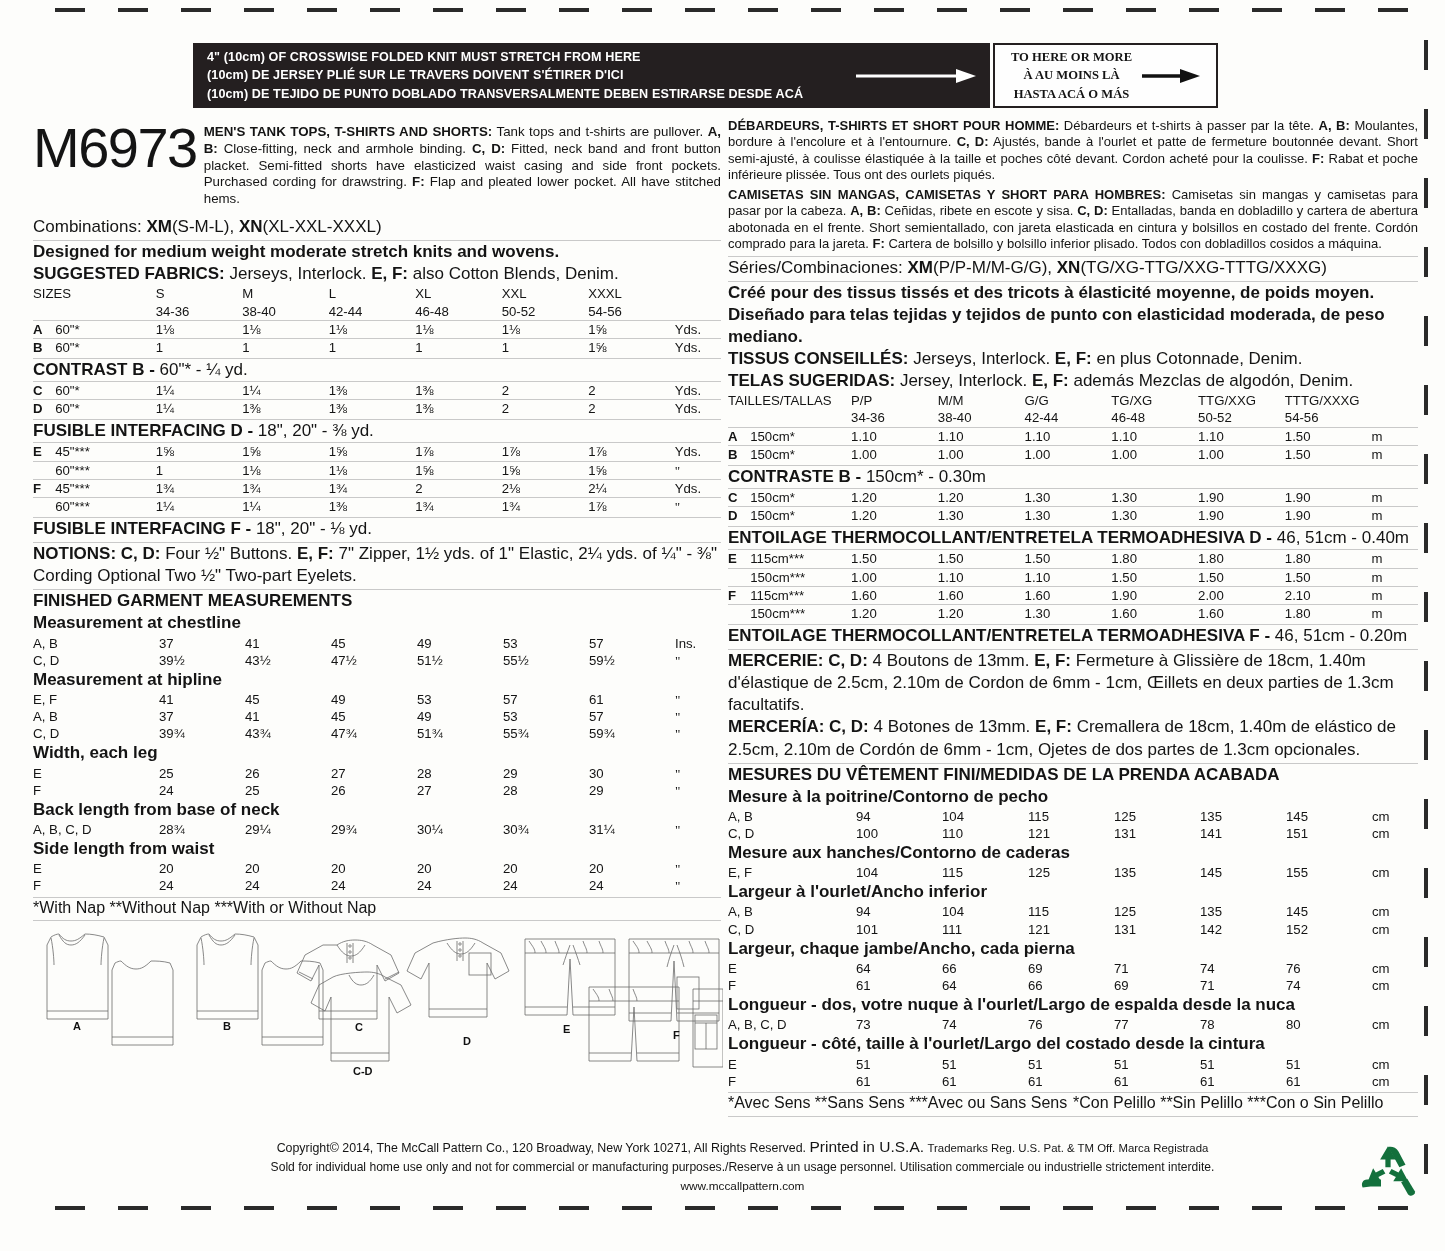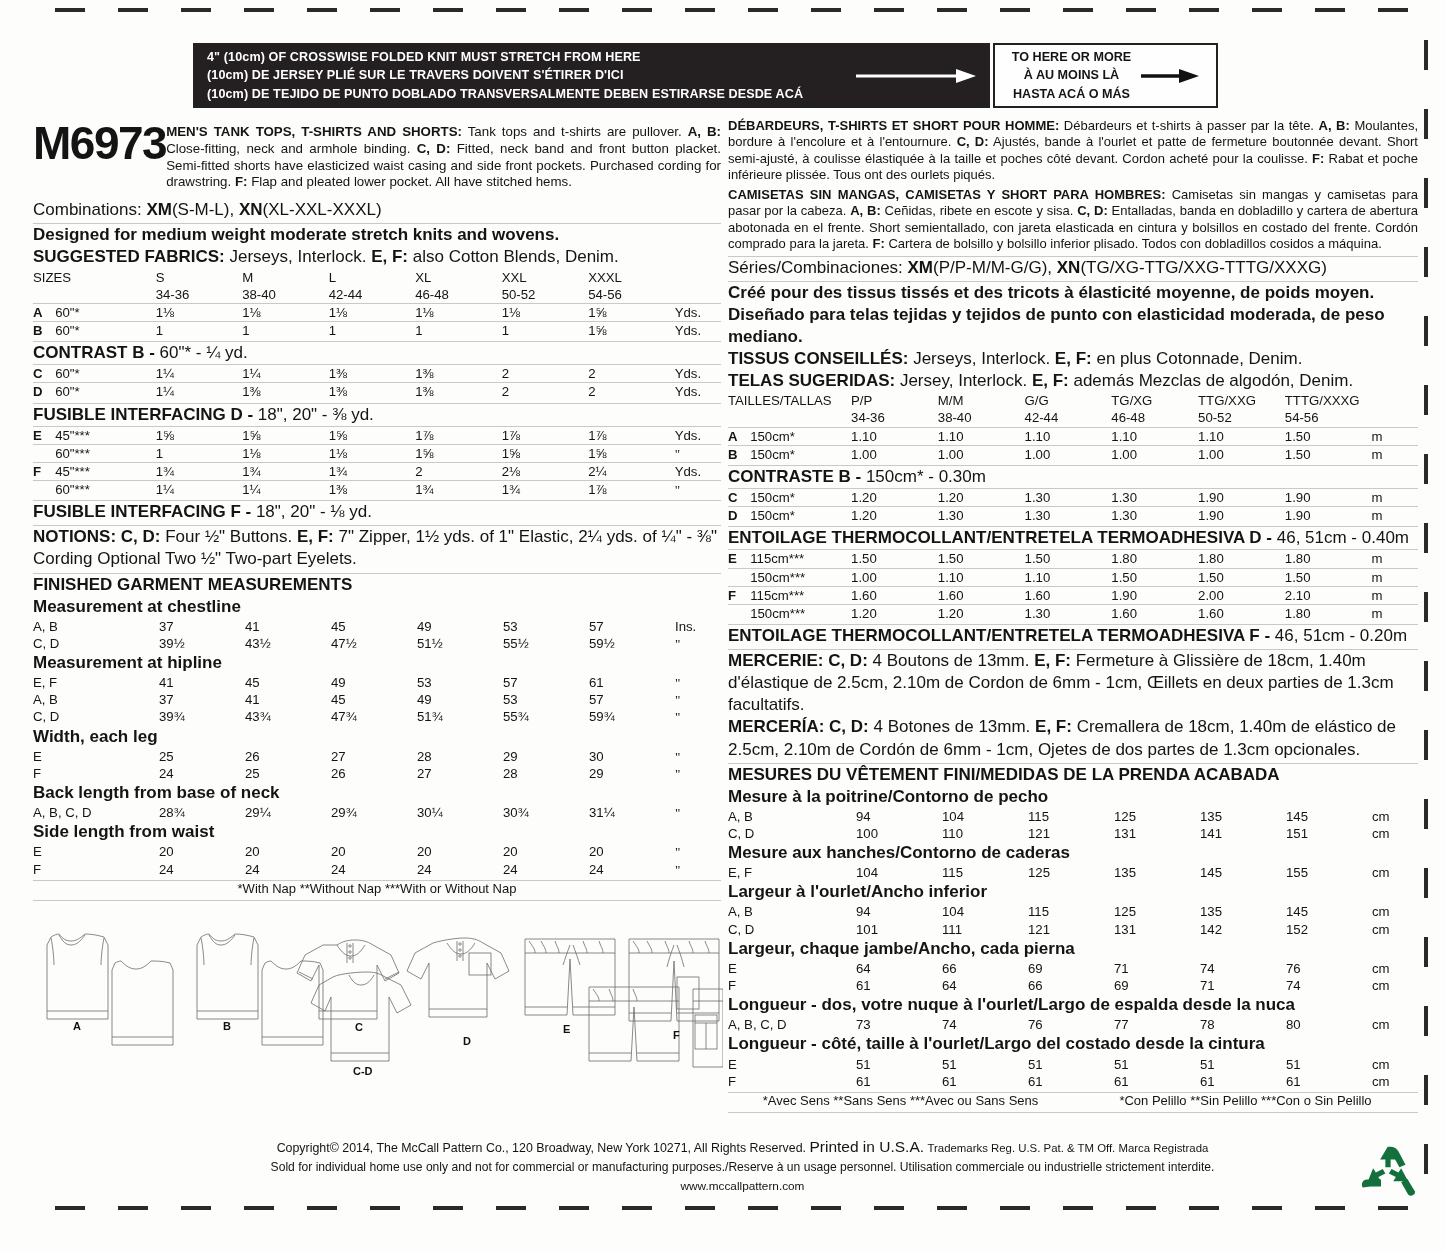--- a/index.html
+++ b/index.html
@@ -30,31 +30,31 @@
     display:flex; align-items:center; padding:4px 8px 4px 14px;
     position:relative;
   }
   .stretch-dark .lines { font-weight:bold; font-size:12.6px; line-height:1.48; letter-spacing:.1px; }
   .arrow-white { position:absolute; right:14px; top:50%; transform:translateY(-50%); }
   .stretch-light {
     flex:1; background:#fefefe; border:2px solid #241f20; margin-left:3px;
     display:flex; align-items:center; justify-content:center; gap:10px;
     padding:3px 6px;
   }
-  .stretch-light .lines { font-weight:bold; font-size:12.6px; line-height:1.48; text-align:center; }
+  .stretch-light .lines { font-weight:bold; font-size:12.6px; line-height:1.48; text-align:center;font-family:Liberation Serif, serif; }
 
   
   .col-left  { position:absolute; left:33px;  top:120px; width:688px; }
   .col-right { position:absolute; left:728px; top:118px; width:690px; }
 
   
   .headline { display:flex; align-items:flex-start; }
   .pattern-num {
-    font-weight:bold; font-size:46px; line-height:0.92; letter-spacing:-1.5px;
-    white-space:nowrap; padding-top:2px;
+    font-weight:normal; font-size:56px; line-height:0.92; letter-spacing:-1.5px;
+    margin-right:7px; white-space:nowrap; padding-top:2px;
   }
   .desc { font-size:13.3px; line-height:1.265; text-align:justify; flex:1; padding-top:4px; }
   .desc b { font-weight:bold; }
 
   .r-desc { font-size:13px; line-height:1.268; text-align:justify; }
   .r-desc b { font-weight:bold; }
   .r-block { margin-bottom:3px; }
 
   
   .tline { font-size:17px; line-height:1.30; }
@@ -68,21 +68,21 @@
   .c-code  { width:22px;  font-weight:bold; }
   .c-width { width:100px; }
   .c-size  { width:86px;  text-align:left; }
   .c-unit  { text-align:left; width:46px; }
   .full { font-weight:bold; }
   .full span.norm { font-weight:normal; }
   .ditto { font-family:"Liberation Serif", serif; }
 
   .sizehdr td { line-height:1.26; }
 
-  .footnote { font-size:13px; line-height:1.3;text-align:center; }
+  .footnote { font-size:16px; line-height:1.3; }
 
   
   .art { position:absolute; left:33px; top:915px; width:690px; height:165px; }
   .art svg { display:block; }
   .artlabel { font-weight:bold; font-size:11px; }
 
   
   .footer { position:absolute; left:0; top:1135px; width:100%; text-align:center;margin-left:20px; }
   .footer .l1 { font-size:12.4px; line-height:1.5; }
   .footer .l1 .big { font-size:15.5px; }

